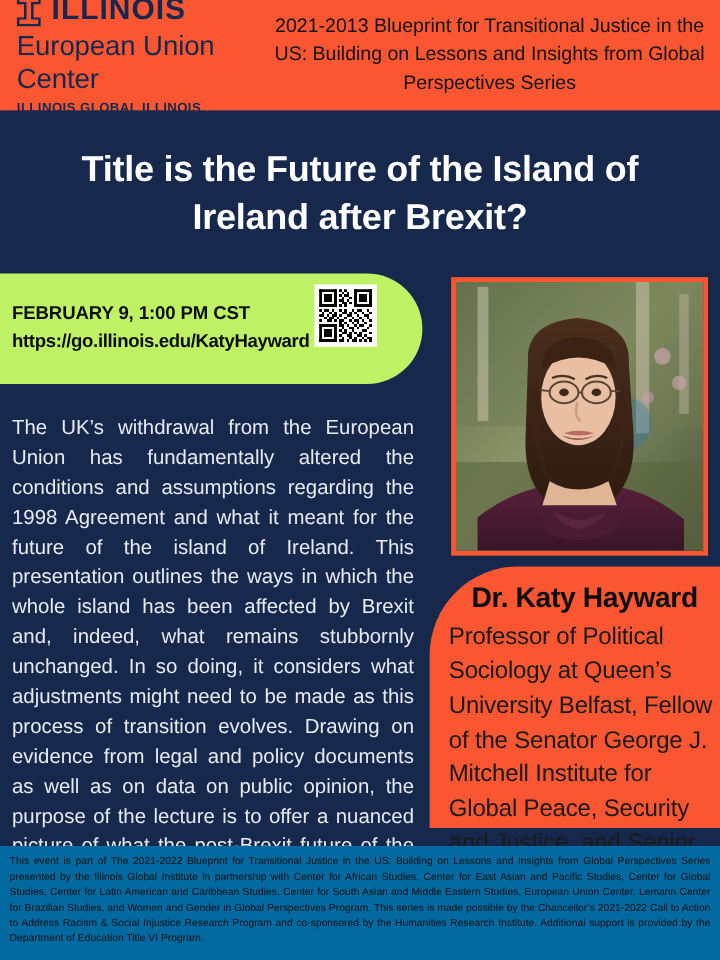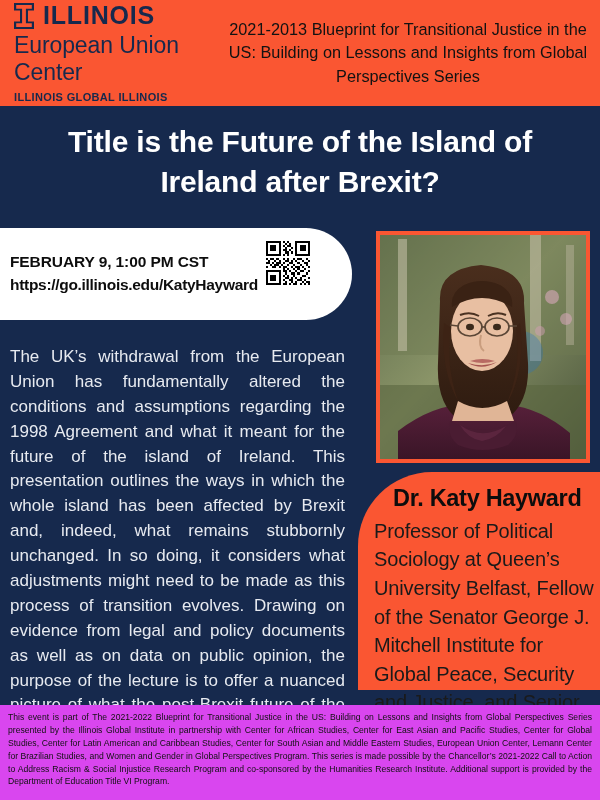--- a/index.html
+++ b/index.html
@@ -15,21 +15,21 @@
     background: #16294d;
     color: #ffffff;
     position: relative;
   }
 
   
   .header {
     position: absolute;
     top: 0; left: 0;
     width: 600px;
-    height: 106px;
+    height: 92px;
     background: #fa5632;
     display: flex;
     align-items: center;
   }
 
   .brand {
     width: 222px;
     padding-left: 14px;
     flex: 0 0 222px;
   }
@@ -100,21 +100,21 @@
     padding: 0 24px;
     letter-spacing: -0.2px;
   }
 
   
   .reg-block {
     position: absolute;
     top: 228px; left: 0;
     width: 352px;
     height: 92px;
-    background: #ffffff;
+    background: #bef264;
     border-top-right-radius: 58px;
     border-bottom-right-radius: 58px;
     display: flex;
     align-items: center;
     padding: 0 0 0 10px;
   }
 
   .reg-text {
     flex: 1;
   }
@@ -198,21 +198,21 @@
     color: #1a1a1a;
     letter-spacing: -0.15px;
   }
 
   
   .footer {
     position: absolute;
     bottom: 0; left: 0;
     width: 600px;
     height: 95px;
-    background: #d946ef;
+    background: #0369a1;
     padding: 6px 8px 4px 8px;
   }
 
   .footer-text {
     font-size: 8.6px;
     line-height: 1.5;
     text-align: justify;
     color: #101010;
   }
 </style>

